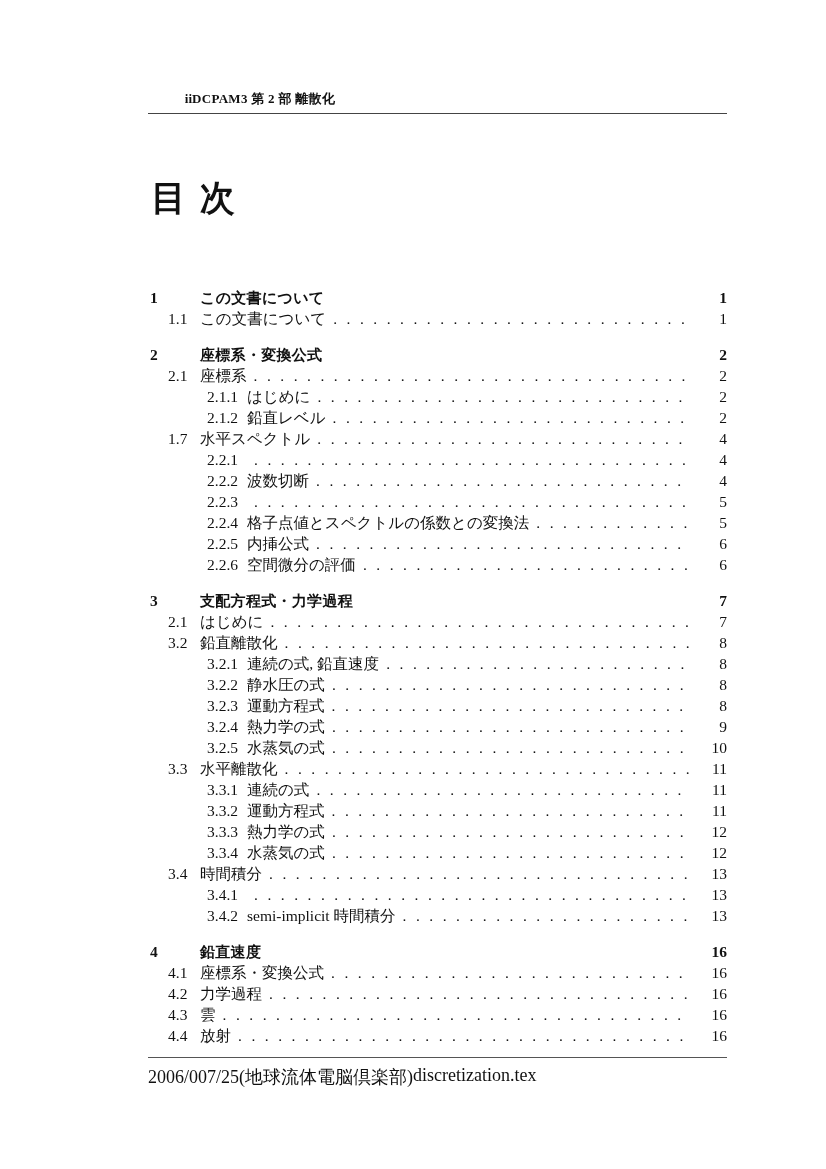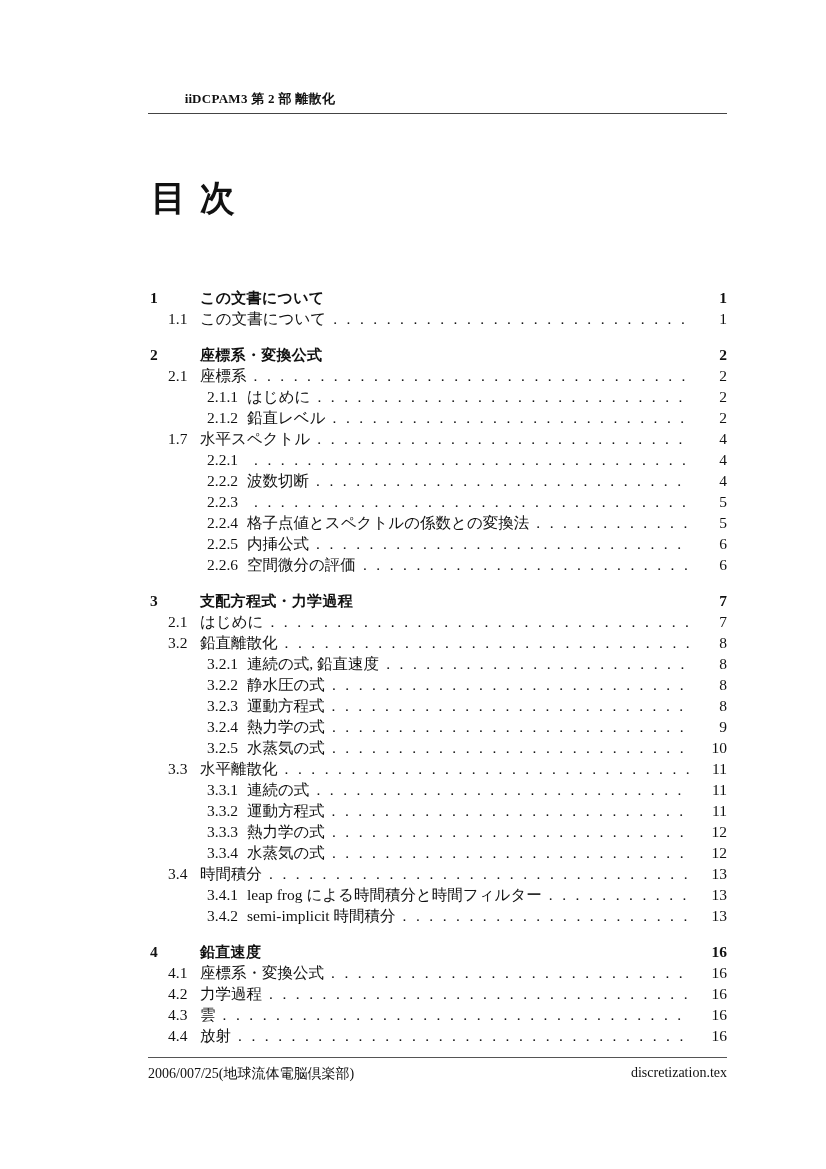--- a/index.html
+++ b/index.html
@@ -82,22 +82,22 @@
 
   
   .footer {
     position: absolute;
     left: 148px;
     width: 579px;
     top: 1057px;
     border-top: 1px solid #555555;
     padding-top: 7px;
     display: flex;
-    justify-content: space-between;
-    font-size: 14px;
+    justify-content: flex-start;
+    font-size: 18px;
   }
 </style>
 </head>
 <body>
 
 <div class="page">
 
   <div class="header">
     <span class="hdr-num">ii</span>
     <span class="hdr-title">DCPAM3 第 2 部 離散化</span>
@@ -261,21 +261,20 @@
         <span class="page-num">12</span>
       </div>
       <div class="row lv1">
         <span class="num">3.4</span>
         <span class="label">時間積分</span>
         <span class="leader"></span>
         <span class="page-num">13</span>
       </div>
       <div class="row lv2">
         <span class="num">3.4.1</span>
-        <span class="label">leap frog による時間積分と時間フィルター</span>
         <span class="leader"></span>
         <span class="page-num">13</span>
       </div>
       <div class="row lv2">
         <span class="num">3.4.2</span>
         <span class="label">semi-implicit 時間積分</span>
         <span class="leader"></span>
         <span class="page-num">13</span>
       </div>
       <div class="row lv0">

